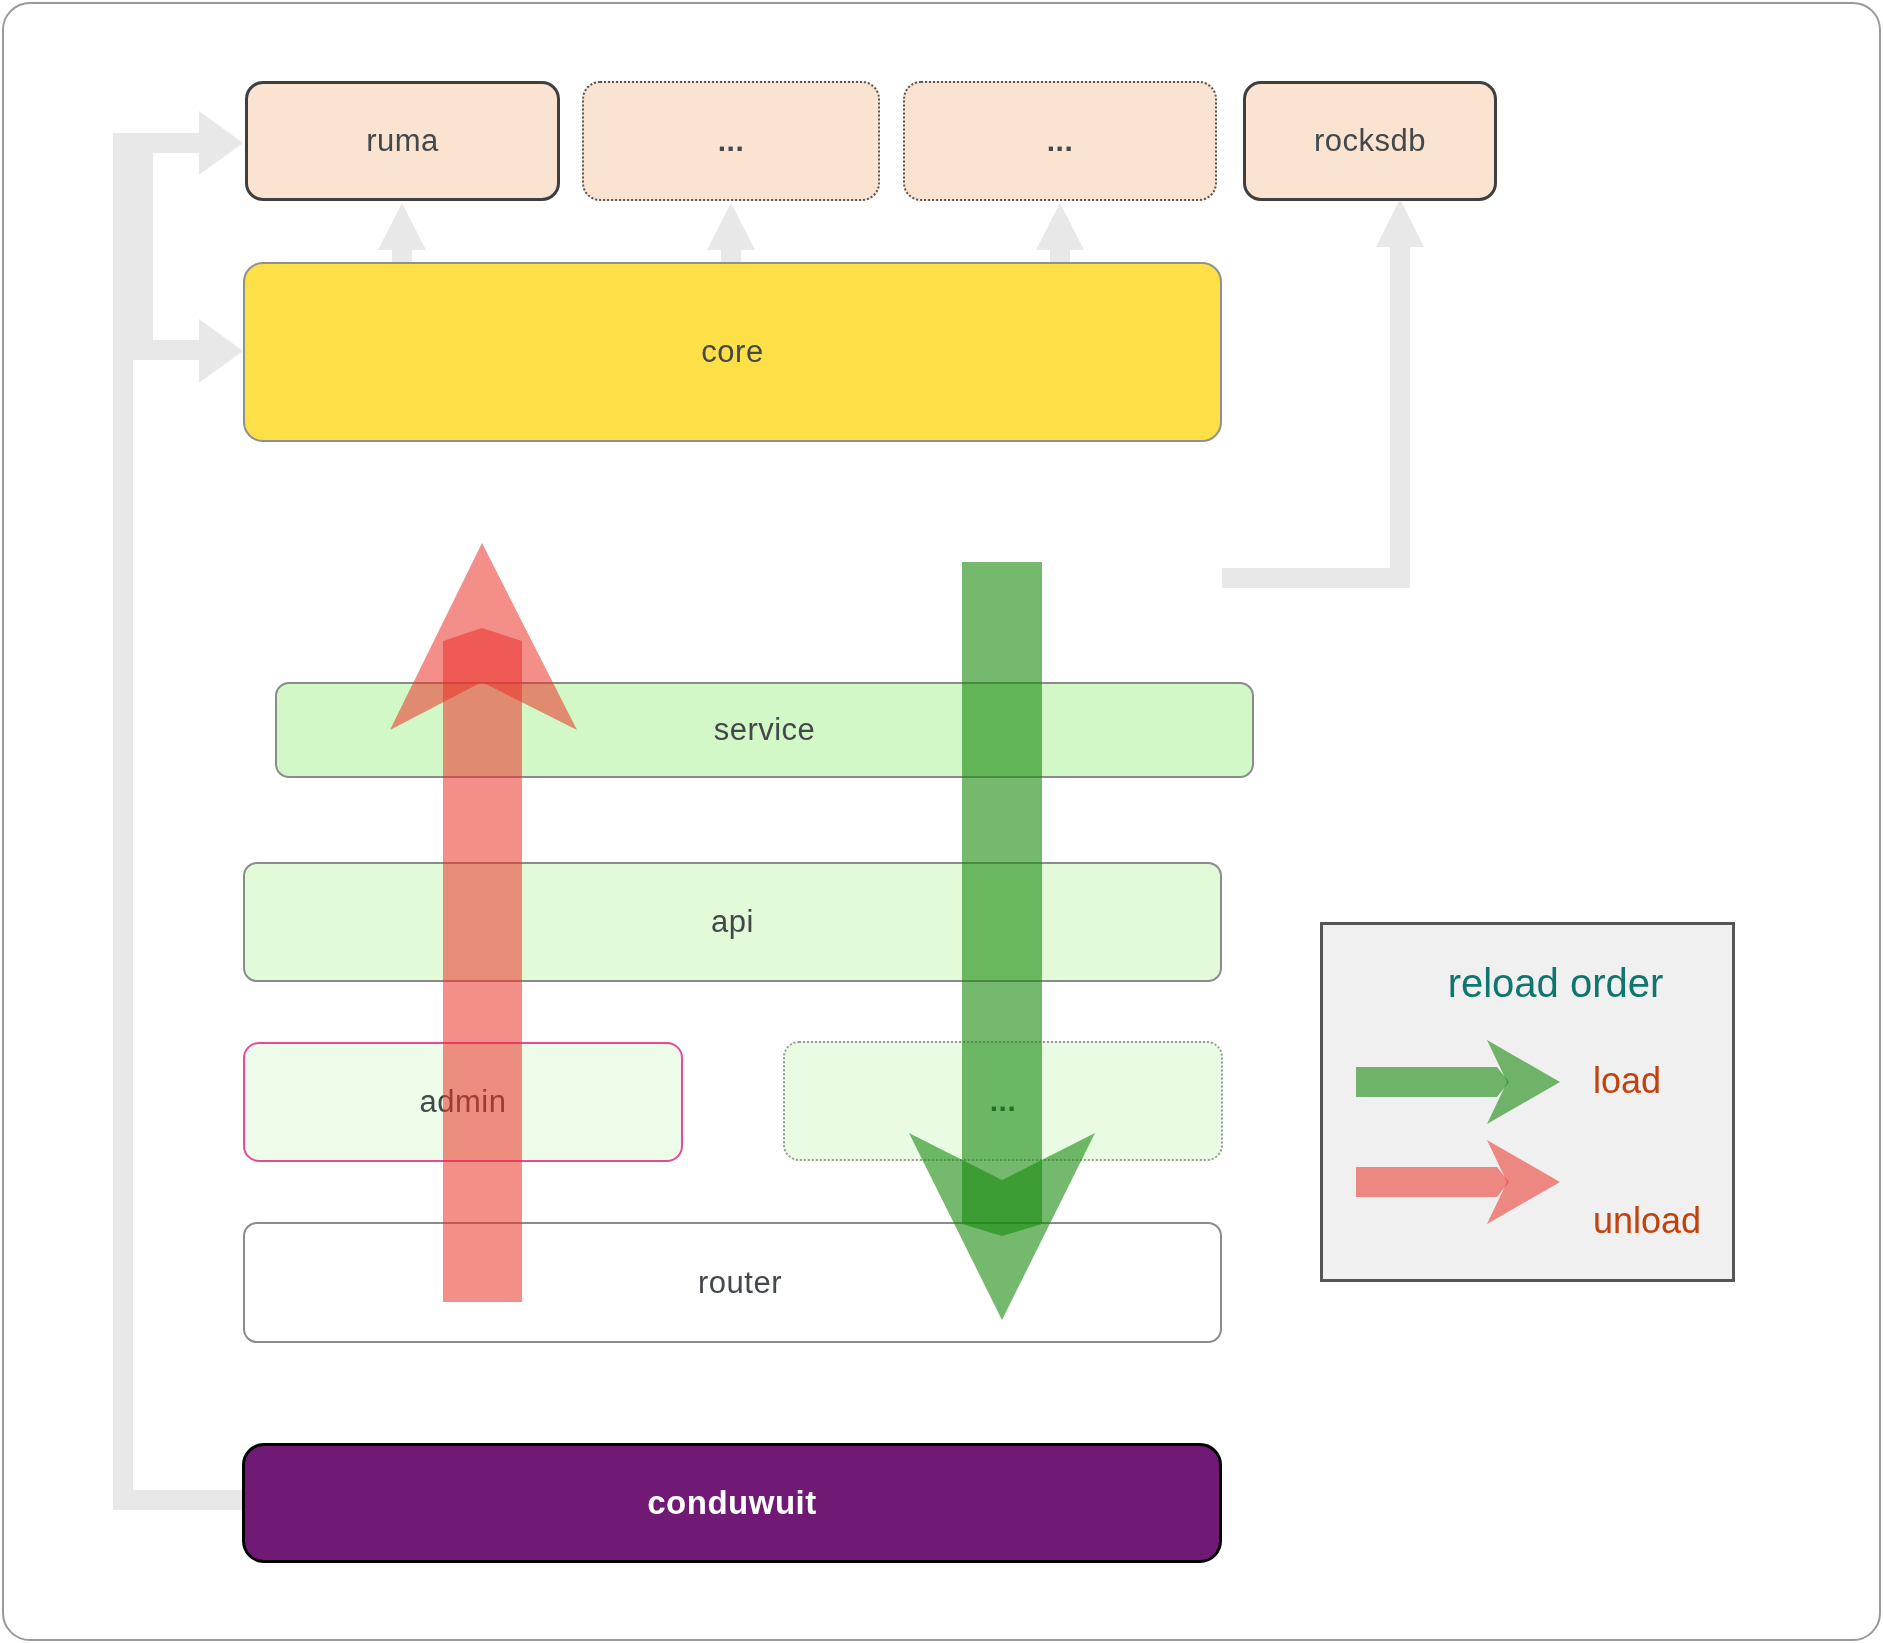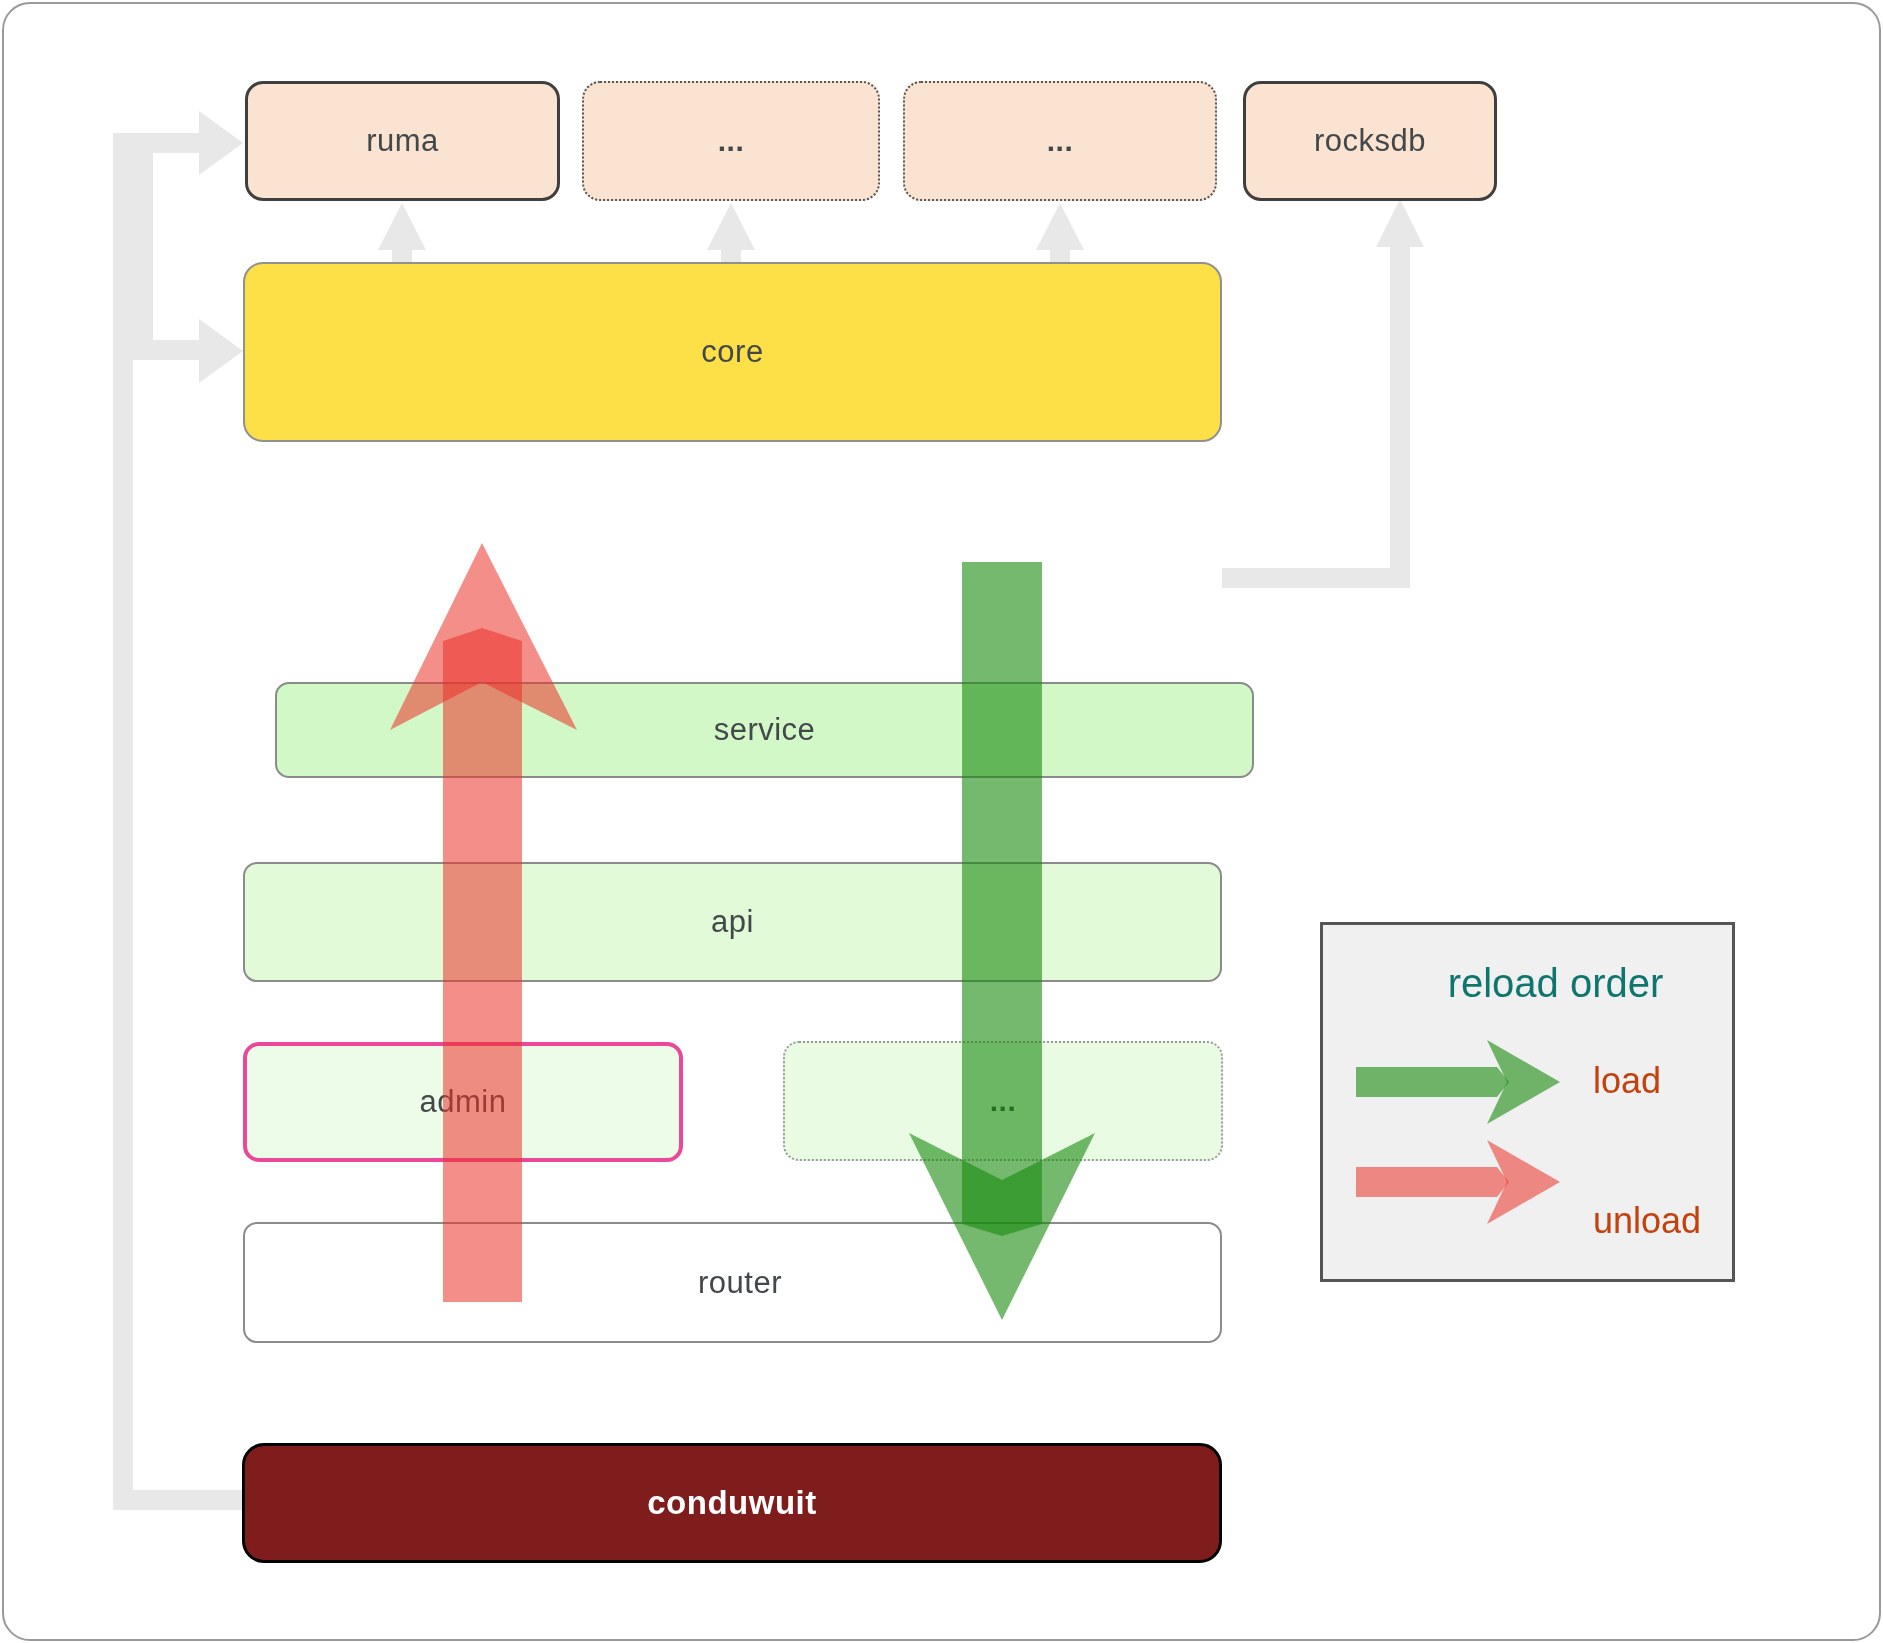--- a/index.html
+++ b/index.html
@@ -18,24 +18,24 @@
     position:absolute;display:flex;align-items:center;justify-content:center;
     box-sizing:border-box;z-index:2;
     color:#43484b;font-size:31px;letter-spacing:0.5px;
   }
   .peach{background:#fbe3d1;border:3px solid #3f3f3f;border-radius:18px;}
   .peach.dotted{border:2px dotted #555;}
   .b-core{background:#fde047;border:2px solid #909090;border-radius:20px;}
   .b-database{background:#a4fb92;border:2px solid #6e6e6e;border-radius:14px;}
   .b-service{background:#d3f8c7;border:2px solid #8b8b8b;border-radius:14px;}
   .b-api{background:#e3fad9;border:2px solid #8b8b8b;border-radius:14px;}
-  .b-admin{background:#edfce8;border:4px solid #ec4899;border-radius:16px;}
+  .b-admin{background:#edfce8;border:2px solid #ec4899;border-radius:16px;}
   .b-dots3{background:#e9fbe3;border:2px dotted #999;border-radius:16px;}
   .b-router{background:#ffffff;border:2px solid #8b8b8b;border-radius:14px;padding-left:15px;}
-  .b-conduwuit{background:#7f1d1d;border:3px solid #000;border-radius:22px;
+  .b-conduwuit{background:#701a75;border:3px solid #000;border-radius:22px;
                color:#ffffff;font-weight:600;font-size:33px;}
   .dots{font-weight:bold;font-size:30px;}
   #legend{
     position:absolute;left:1320px;top:922px;width:415px;height:360px;
     background:#f0f0f0;border:3px solid #555;box-sizing:border-box;z-index:2;
   }
   #legend .title{
     position:absolute;left:0;top:36px;width:100%;text-align:center;
     font-size:40px;color:#0f766e;margin-left:28px;
   }

